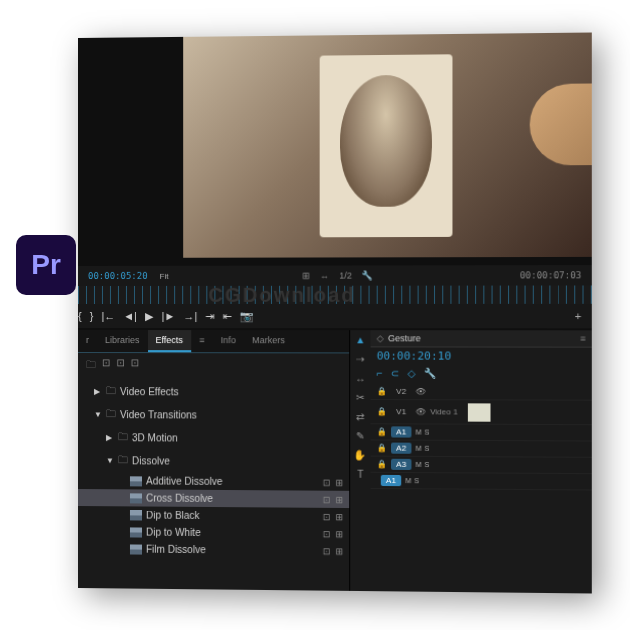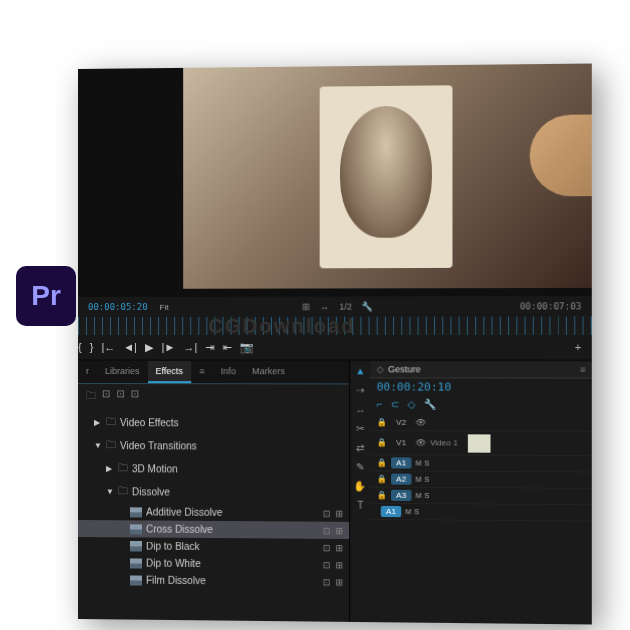--- a/index.html
+++ b/index.html
@@ -1,17 +1,17 @@
 <!DOCTYPE html>
 <html><head>
   <meta charset="utf-8">
   <style>
     * { margin: 0; padding: 0; box-sizing: border-box; font-family: Arial, sans-serif; }
     body { background: #fff; width: 630px; height: 630px; overflow: hidden; position: relative; }
-    .canvas { position: relative; width: 630px; height: 581px; margin-top: 31px; }
+    .canvas { position: relative; width: 630px; height: 581px; }
     
     .app-icon { position: absolute; left: 16px; top: 235px; width: 60px; height: 60px; background: #1a0a3e; border-radius: 10px; display: flex; align-items: center; justify-content: center; color: #9999ff; font-size: 28px; font-weight: bold; z-index: 10; }
     
     .window { position: absolute; left: 78px; top: 38px; width: 505px; height: 550px; background: #0f0f0f; transform: perspective(1800px) rotateY(-4deg); transform-origin: left center; box-shadow: 8px 8px 30px rgba(0,0,0,0.4); }
     
     .preview { position: absolute; left: 105px; top: 0; right: 0; height: 220px; background: linear-gradient(135deg, #c8b8a0 0%, #8a7560 40%, #3a2820 100%); display: flex; align-items: center; justify-content: center; overflow: hidden; }
     .preview-inner { width: 130px; height: 180px; background: #e8ddc8; position: relative; border-radius: 4px; }
     .face { position: absolute; left: 20px; top: 20px; width: 90px; height: 130px; background: radial-gradient(ellipse at 50% 30%, #d4c4a8 0%, #8a7560 60%, #5a4530 90%); border-radius: 50% 50% 45% 45%; }
     .hand { position: absolute; right: -40px; top: 50px; width: 100px; height: 80px; background: linear-gradient(135deg, #d4a878 0%, #a07850 100%); border-radius: 40px 20px 20px 40px; }
     

